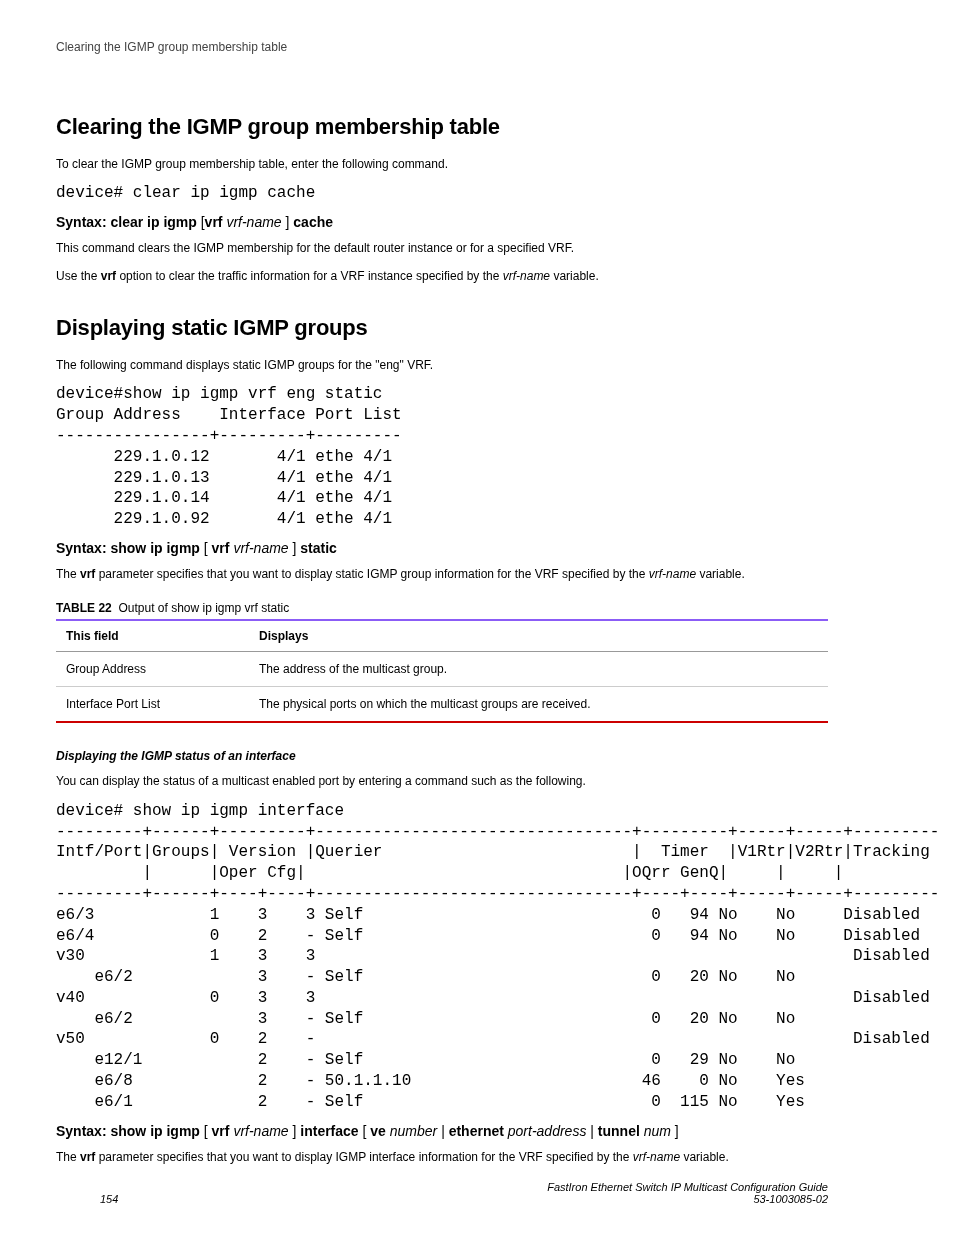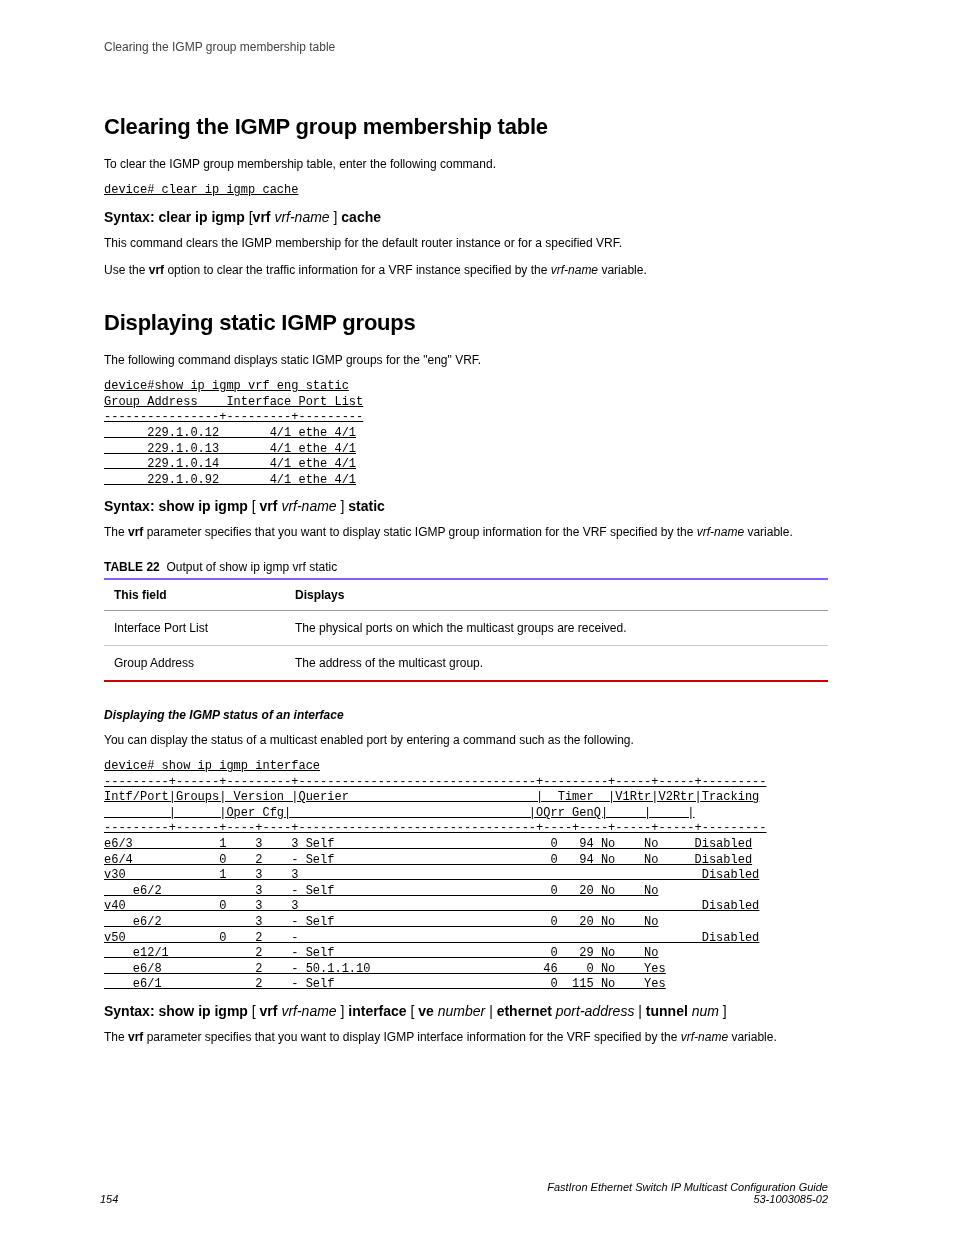--- a/index.html
+++ b/index.html
@@ -7,21 +7,21 @@
     font-size: 13px;
     color: #000;
     margin: 0;
     padding: 0;
     background: #fff;
   }
   .page {
     width: 928px;
     height: 1235px;
     box-sizing: border-box;
-    padding: 40px 100px 30px 104px;
+    padding: 40px 100px 30px 56px;
     position: relative;
   }
   .running-head {
     font-size: 12px;
     color: #444;
     margin-bottom: 60px;
   }
   h2.section {
     font-family: Arial, Helvetica, sans-serif;
     font-weight: 700;
@@ -36,25 +36,24 @@
     font-size: 12px;
     margin: 26px 0 10px 0;
   }
   p.body-text {
     font-size: 12px;
     line-height: 1.45;
     margin: 10px 0;
   }
   pre.cli {
     font-family: "Courier New", Courier, monospace;
-    font-size: 12px;
+    font-size: 16px;
     line-height: 1.3;
     margin: 2px 0;
     white-space: pre;
-    text-decoration: underline;
   }
   p.syntax-line {
     font-size: 14px;
     margin: 10px 0;
   }
   p.syntax-line .b { font-weight: 700; }
   p.syntax-line .i { font-style: italic; }
   .b { font-weight: 700; }
   .i { font-style: italic; }
   .table-caption {
@@ -147,26 +146,26 @@
   </div>
   <table class="doc-table">
     <thead>
       <tr>
         <th style="width:25%;">This field</th>
         <th>Displays</th>
       </tr>
     </thead>
     <tbody>
       <tr>
+        <td>Group Address</td>
+        <td>The address of the multicast group.</td>
+      </tr>
+      <tr>
         <td>Interface Port List</td>
         <td>The physical ports on which the multicast groups are received.</td>
-      </tr>
-      <tr>
-        <td>Group Address</td>
-        <td>The address of the multicast group.</td>
       </tr>
     </tbody>
   </table>
 
   <h3 class="subsection">Displaying the IGMP status of an interface</h3>
   <p class="body-text">You can display the status of a multicast enabled port by entering a command such as the following.</p>
   <pre class="cli">device# show ip igmp interface
 ---------+------+---------+---------------------------------+---------+-----+-----+---------
 Intf/Port|Groups| Version |Querier                          |  Timer  |V1Rtr|V2Rtr|Tracking
          |      |Oper Cfg|                                 |OQrr GenQ|     |     |

